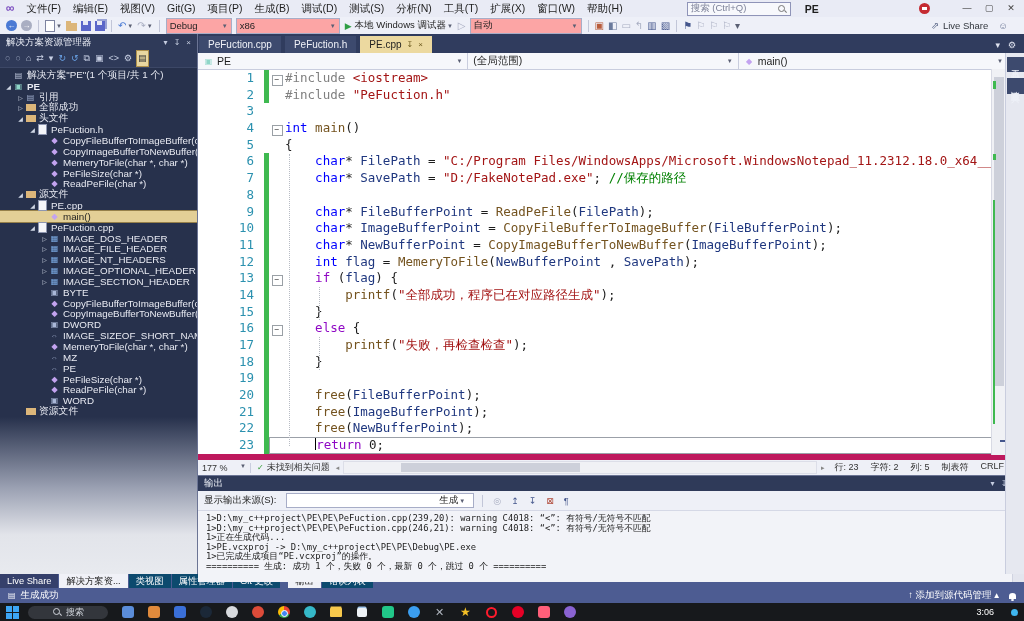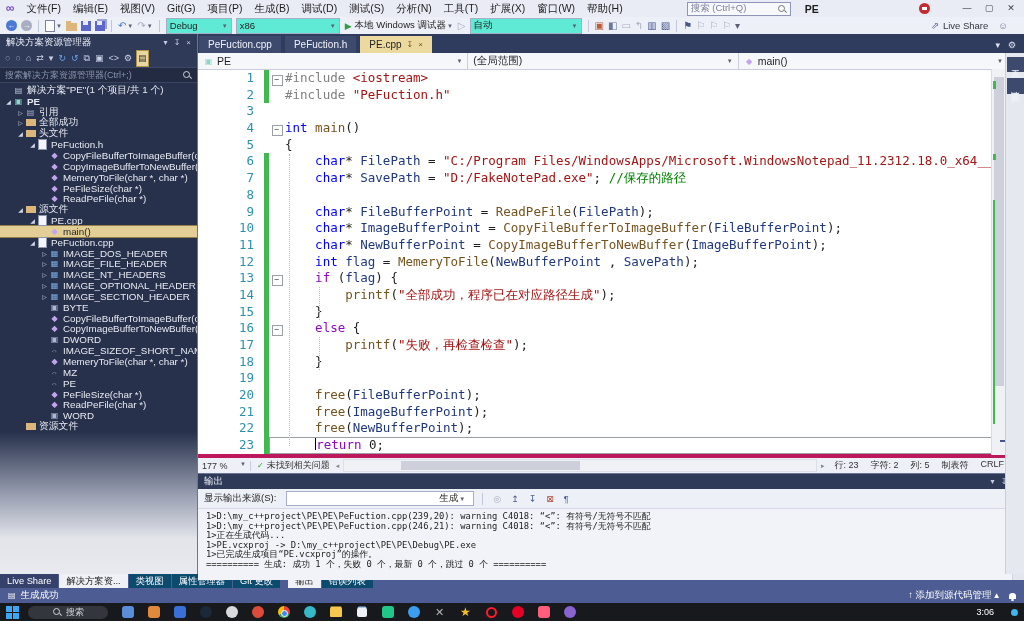--- a/index.html
+++ b/index.html
@@ -17,21 +17,21 @@
   .avatar{width:11px;height:11px;border-radius:50%;background:#c52b32;margin-right:26px;position:relative;}
   .avatar::after{content:"";position:absolute;left:3px;top:4px;width:5px;height:3px;background:#fff;}
   .winbtn{width:22px;text-align:center;line-height:17px;color:#444;font-size:9px;}
   
   .toolbar{height:17px;display:flex;align-items:center;background:#eef0f8;padding:0 4px;font-size:9.5px;}
   .tbi{display:flex;align-items:center;margin:0 1px;padding:0 1px;height:15px;}
   .tbi .g{font-size:10px;line-height:15px;}
   .tb-sep{width:1px;height:12px;background:#c2c6d8;margin:0 4px;}
   .circle{width:11px;height:11px;border-radius:50%;color:#fff;font-size:8px;line-height:11px;text-align:center;}
   .caret{font-size:6px;color:#5a5f73;margin-left:1px;}
-  .tb-select{display:flex;align-items:center;justify-content:space-between;height:14px;background:#5eead4;
+  .tb-select{display:flex;align-items:center;justify-content:space-between;height:14px;background:#fca5a5;
              border:1px solid #a7adc7;padding:0 3px;margin:0 2px;font-size:9.5px;}
   .runbtn{display:flex;align-items:center;margin:0 3px;white-space:nowrap;}
   .runbtn .play{color:#2f9e44;font-size:9px;margin-right:3px;}
   .pg-ic{width:8px;height:10px;background:#fff;border:1px solid #7d83a0;}
   .fold-ic{width:11px;height:8px;background:#dcb67a;position:relative;margin-top:2px;}
   .fold-ic::before{content:"";position:absolute;top:-2px;left:0;width:5px;height:2px;background:#dcb67a;}
   .fl-ic{width:10px;height:10px;background:#5b67c9;position:relative;}
   .fl-ic::before{content:"";position:absolute;top:0;left:2px;width:5px;height:4px;background:#e8eaf5;}
   .fls-ic{width:10px;height:10px;background:#5b67c9;position:relative;box-shadow:2px -2px 0 #9aa3d6;}
   .fls-ic::before{content:"";position:absolute;top:0;left:2px;width:5px;height:4px;background:#e8eaf5;}
@@ -95,21 +95,21 @@
   .cursor-caret{display:inline-block;width:1.2px;height:12px;background:#000;vertical-align:-1px;}
   .guide{position:absolute;border-left:1px dotted #b8bcc4;width:0;}
   
   .vscroll{position:absolute;top:35px;right:18px;bottom:119px;width:14px;background:#f0f1f5;border-left:1px solid #d8dae4;}
   .vthumb{position:absolute;left:2px;right:2px;top:2%;height:80%;background:#cdd0da;}
   .vmark{position:absolute;left:1px;width:3px;background:#3fb950;}
   .vcaret{position:absolute;right:1px;width:5px;height:2px;background:#44568c;}
   .right-strip{position:absolute;top:19px;right:0;bottom:0;width:18px;background:#e6e8f0;border-left:1px solid #c9cdde;display:flex;flex-direction:column;align-items:center;padding-top:4px;gap:6px;}
   .vtab{writing-mode:vertical-rl;background:#3d4a6e;color:#eef1f8;font-size:9px;padding:6px 2px;letter-spacing:1px;}
   
-  .editor-status{height:15px;background:#eef0f7;border-top:4px solid #be185d;display:flex;align-items:center;font-size:9px;color:#333;flex:none;padding-right:20px;}
+  .editor-status{height:15px;background:#eef0f7;border-top:6px solid #be185d;display:flex;align-items:center;font-size:9px;color:#333;flex:none;padding-right:20px;}
   .es-zoom{width:44px;display:flex;justify-content:space-between;padding:0 4px;border-right:1px solid #c9cdde;}
   .es-health{display:flex;align-items:center;gap:3px;padding:0 6px;}
   .es-health .chk{color:#2e9b2e;font-size:8px;}
   .hscroll{flex:1;height:11px;background:#f0f1f5;border:1px solid #dcdee8;position:relative;margin:0 4px;}
   .hthumb{position:absolute;top:1px;bottom:1px;left:12%;width:38%;background:#cdd0da;}
   .harrow{font-size:7px;color:#888;}
   .es-info{display:flex;gap:12px;margin-left:10px;white-space:nowrap;}
   
   .output{height:106px;display:flex;flex-direction:column;flex:none;border-top:1px solid #6b7494;}
   .out-title{height:15px;background:#2f3a59;color:#eef1f8;display:flex;align-items:center;padding:0 6px;font-size:9.5px;flex:none;}
@@ -299,24 +299,20 @@
           <span class="se-tool">⇄</span>
           <span class="se-tool">▾</span>
           <span class="se-tool blue">↻</span>
           <span class="se-tool blue">↺</span>
           <span class="se-tool">⧉</span>
           <span class="se-tool">▣</span>
           <span class="se-tool">&lt;&gt;</span>
           <span class="se-tool">⚙</span>
           <span class="se-tool active">▤</span>
         </div>
-      <div class="se-search">
-        <span>搜索解决方案资源管理器(Ctrl+;)</span>
-        <span class="mag light"></span>
-      </div>
       <div class="se-tree" id="se-tree">
           <div class="tree-row" style="padding-left: 4px;">
             <span class="arrow"></span>
             <span class="ic ic-solution">▤</span>
             <span>解决方案"PE"(1 个项目/共 1 个)</span>
           </div>
           <div class="tree-row bold" style="padding-left: 4px;">
             <span class="arrow">◢</span>
             <span class="ic ic-project">▣</span>
             <span>PE</span>

